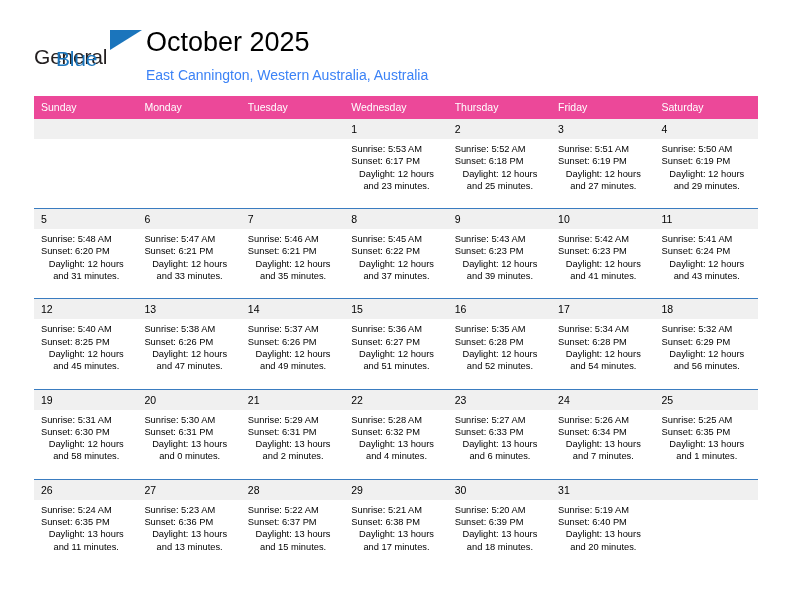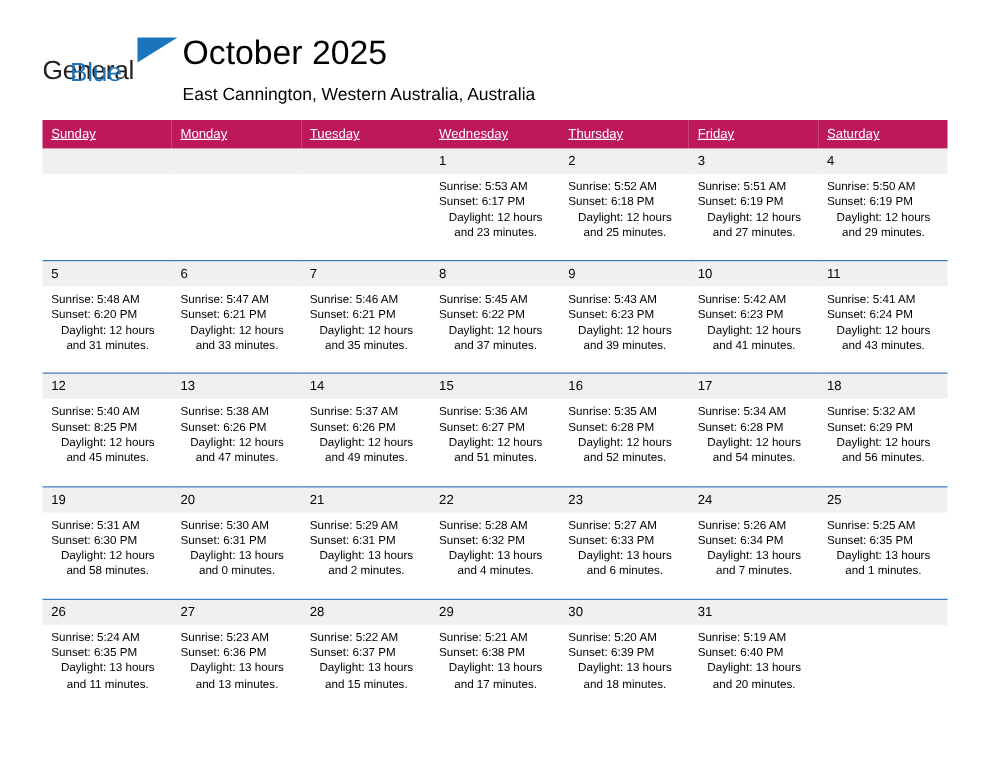--- a/index.html
+++ b/index.html
@@ -70,40 +70,39 @@
     font-size: 27px;
     line-height: 31px;
     font-weight: normal;
     color: #000000;
     white-space: nowrap;
   }
   .subtitle {
     font-size: 14px;
     line-height: 18px;
     margin-top: 8px;
-    color: #000000;
+    color: #3b82f6;
     white-space: nowrap;
   }
 
   
   .calendar {
     margin-top: 12px;
     width: 724px;
     border-collapse: collapse;
     table-layout: fixed;
   }
   .calendar th {
-    background: #be185d;
+    background: #ec4899;
     color: #ffffff;
     font-size: 10.5px;
     font-weight: normal;
     text-align: left;
     padding: 5px 0 6px 7px;
     line-height: 12px;
-    text-decoration: underline;
   }
   .calendar td {
     vertical-align: top;
     width: 103.4px;
     height: 74px;
     padding: 0;
     border-top: 1.4px solid #3a7cc0;
     background: #ffffff;
   }
   .calendar tr.week-1 td {

